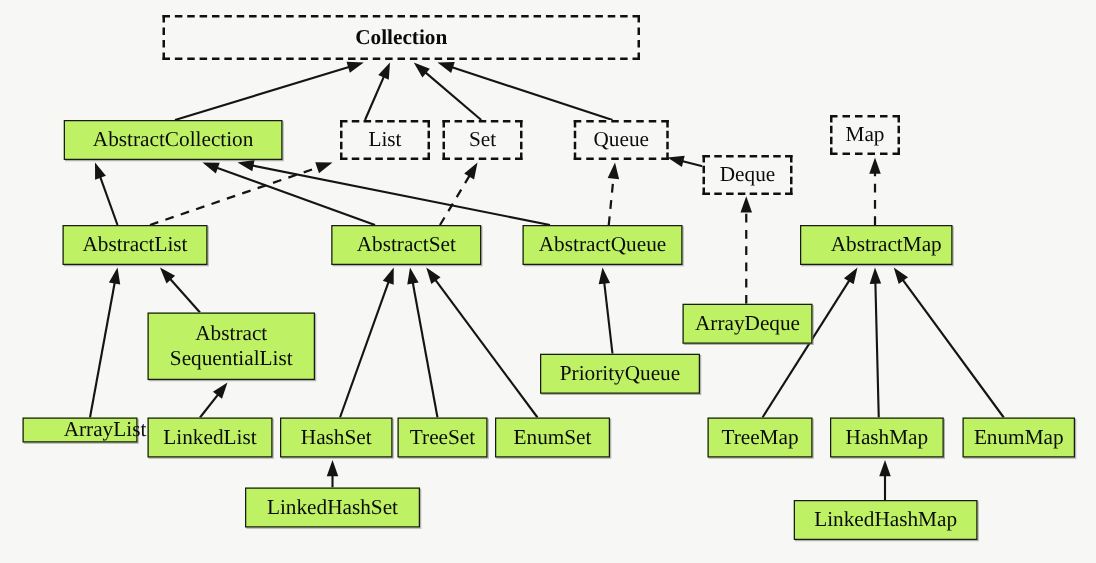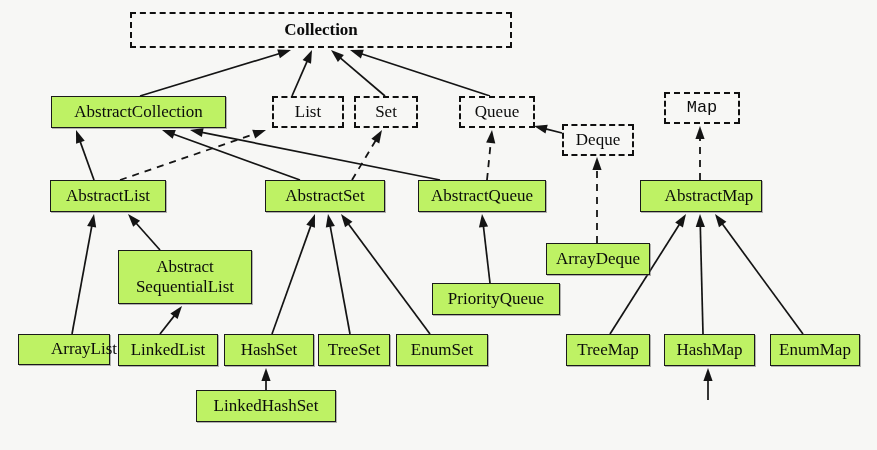--- a/index.html
+++ b/index.html
@@ -138,31 +138,32 @@
         <line x1="708" y1="400" x2="708" y2="379" stroke="#141414" stroke-width="1.7"></line>
         <polygon points="708,368 712.6,381 703.4,381" fill="#141414"></polygon>
       </g>
     </svg>
 <div class="node iface" style="left: 130px; top: 12px; width: 382px; height: 36px; font-weight: bold;">Collection</div>
     <div class="node cls" style="left: 51px; top: 96px; width: 175px; height: 32px;">AbstractCollection</div>
     <div class="node iface" style="left: 258px; top: 96px; width: 72px; height: 32px; margin-left: 14px;">List</div>
     <div class="node iface" style="left: 354px; top: 96px; width: 64px; height: 32px;">Set</div>
     <div class="node iface" style="left: 459px; top: 96px; width: 76px; height: 32px;">Queue</div>
     <div class="node iface" style="left: 562px; top: 124px; width: 72px; height: 32px;">Deque</div>
-    <div class="node iface" style="left: 664px; top: 92px; width: 76px; height: 32px; font-family: Liberation Mono, monospace;">Map</div>
+    <div class="node iface" style="left: 664px; top: 92px; width: 56px; height: 32px;">Map</div>
     <div class="node cls" style="left: 50px; top: 180px; width: 116px; height: 32px;">AbstractList</div>
     <div class="node cls" style="left: 265px; top: 180px; width: 120px; height: 32px; text-align: right;">AbstractSet</div>
     <div class="node cls" style="left: 418px; top: 180px; width: 128px; height: 32px;">AbstractQueue</div>
     <div class="node cls" style="left: 640px; top: 180px; width: 122px; height: 32px; padding-left: 16px;">AbstractMap</div>
     <div class="node cls two-line" style="left: 118px; top: 250px; width: 134px; height: 54px;">Abstract
 SequentialList</div>
     <div class="node cls" style="left: 546px; top: 243px; width: 104px; height: 32px;">ArrayDeque</div>
     <div class="node cls" style="left: 432px; top: 283px; width: 128px; height: 32px;">PriorityQueue</div>
-    <div class="node cls" style="left: 18px; top: 334px; width: 92px; height: 31px; padding-left: 40px;">ArrayList</div>
+    <div class="node cls" style="left: 18px; top: 334px; width: 92px; height: 20px; padding-left: 40px;">ArrayList</div>
     <div class="node cls" style="left: 118px; top: 334px; width: 100px; height: 32px;">LinkedList</div>
     <div class="node cls" style="left: 224px; top: 334px; width: 90px; height: 32px;">HashSet</div>
     <div class="node cls" style="left: 318px; top: 334px; width: 72px; height: 32px;">TreeSet</div>
     <div class="node cls" style="left: 396px; top: 334px; width: 92px; height: 32px;">EnumSet</div>
     <div class="node cls" style="left: 566px; top: 334px; width: 84px; height: 32px;">TreeMap</div>
     <div class="node cls" style="left: 664px; top: 334px; width: 91px; height: 32px;">HashMap</div>
     <div class="node cls" style="left: 196px; top: 390px; width: 140px; height: 32px;">LinkedHashSet</div>
     <div class="node cls" style="left: 770px; top: 334px; width: 90px; height: 32px;">EnumMap</div>
+    <div class="node cls" style="left: 635px; top: 400px; width: 147px; height: 32px;">LinkedHashMap</div>
   </div>
 
 </body></html>

